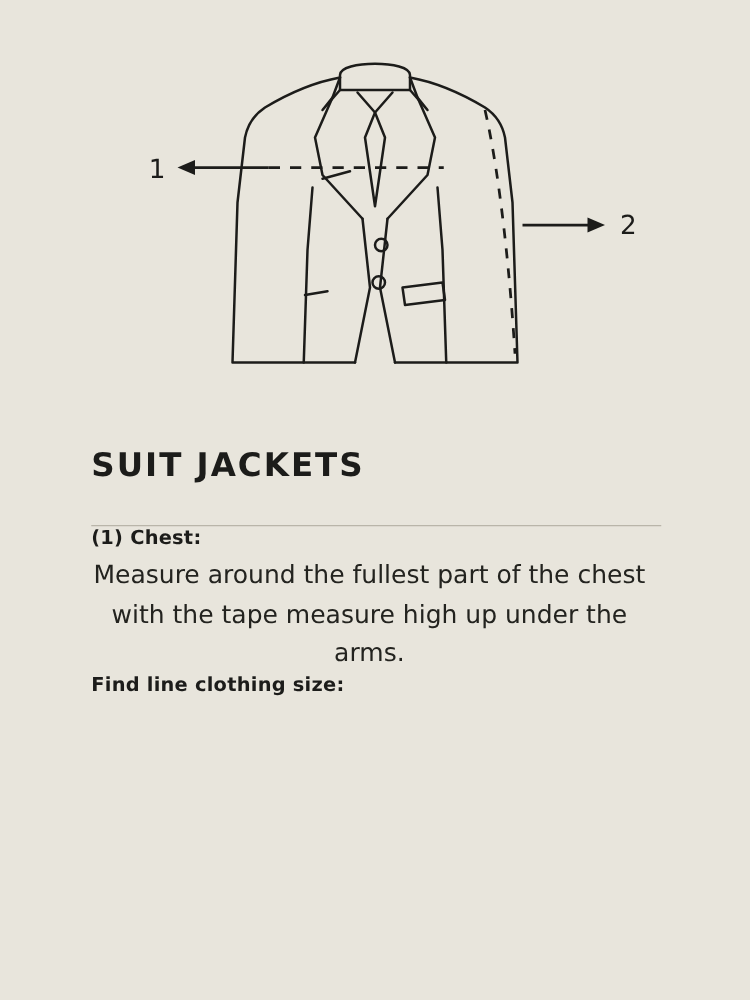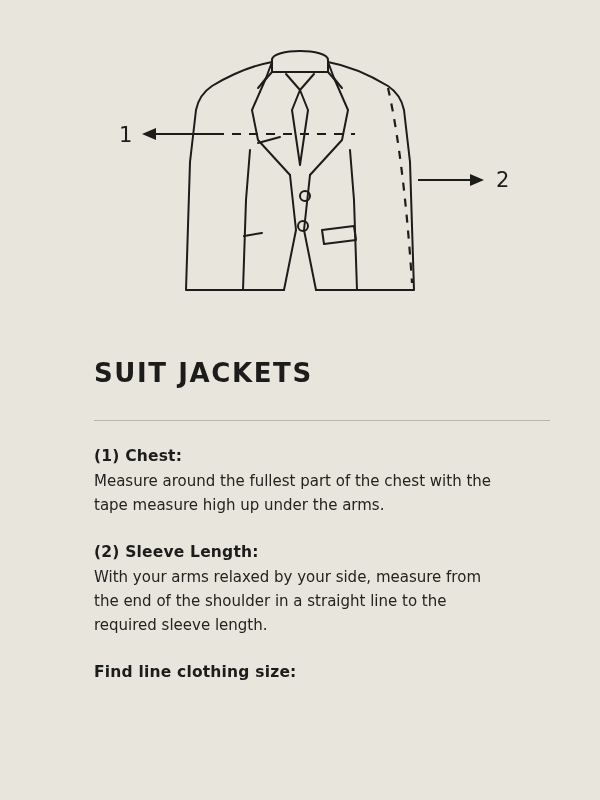--- a/index.html
+++ b/index.html
@@ -37,55 +37,55 @@
     font-size: 21px;
     font-weight: 400;
     color: #1c1c1a;
     letter-spacing: 0.5px;
   }
   .marker-1 { left: 119px; top: 123px; }
   .marker-2 { left: 496px; top: 168px; }
 
   
   .content {
-    padding: 0 94px;
+    padding: 0 73px;
     box-sizing: border-box;
   }
   .section-title {
     font-size: 26px;
     font-weight: 700;
     letter-spacing: 1.6px;
     margin: 28px 0 0 0;
     color: #1c1c1a;
   }
   .divider {
     margin-top: 32px;
     height: 1px;
     background: #b9b5a9;
     width: 456px;
   }
   .block {
-    margin-top: 26px;
   }
   .block:first-of-type {
     margin-top: 28px;
   }
   .block-heading {
     font-size: 15.5px;
     font-weight: 700;
     margin: 0 0 5px 0;
     color: #1c1c1a;
     letter-spacing: 0.2px;
   }
   .block-body {
-    font-size: 15px;
+    font-size: 20px;
     line-height: 1.58;
     margin: 0;
     color: #23231f;
     max-width: 445px;
+    text-align: center;
   }
 </style>
 </head>
 <body>
 
 <div class="page">
 
   <div class="illustration">
     <svg width="600" height="330" viewBox="0 0 600 330" fill="none" xmlns="http://www.w3.org/2000/svg">
       <g stroke="#1c1c1a" stroke-width="2" fill="none" stroke-linejoin="round" stroke-linecap="round">
@@ -154,23 +154,19 @@
 
     <h1 class="section-title">SUIT JACKETS</h1>
 
     <div class="divider"></div>
 
     <div class="block">
       <p class="block-heading">(1) Chest:</p>
       <p class="block-body">Measure around the fullest part of the chest with the tape measure high up under the arms.</p>
     </div>
 
-    <div class="block">
-      <p class="block-heading">(2) Sleeve Length:</p>
-      <p class="block-body">With your arms relaxed by your side, measure from the end of the shoulder in a straight line to the required sleeve length.</p>
-    </div>
 
     <div class="block">
       <p class="block-heading">Find line clothing size:</p>
     </div>
 
   </div>
 </div>
 
 </body></html>

